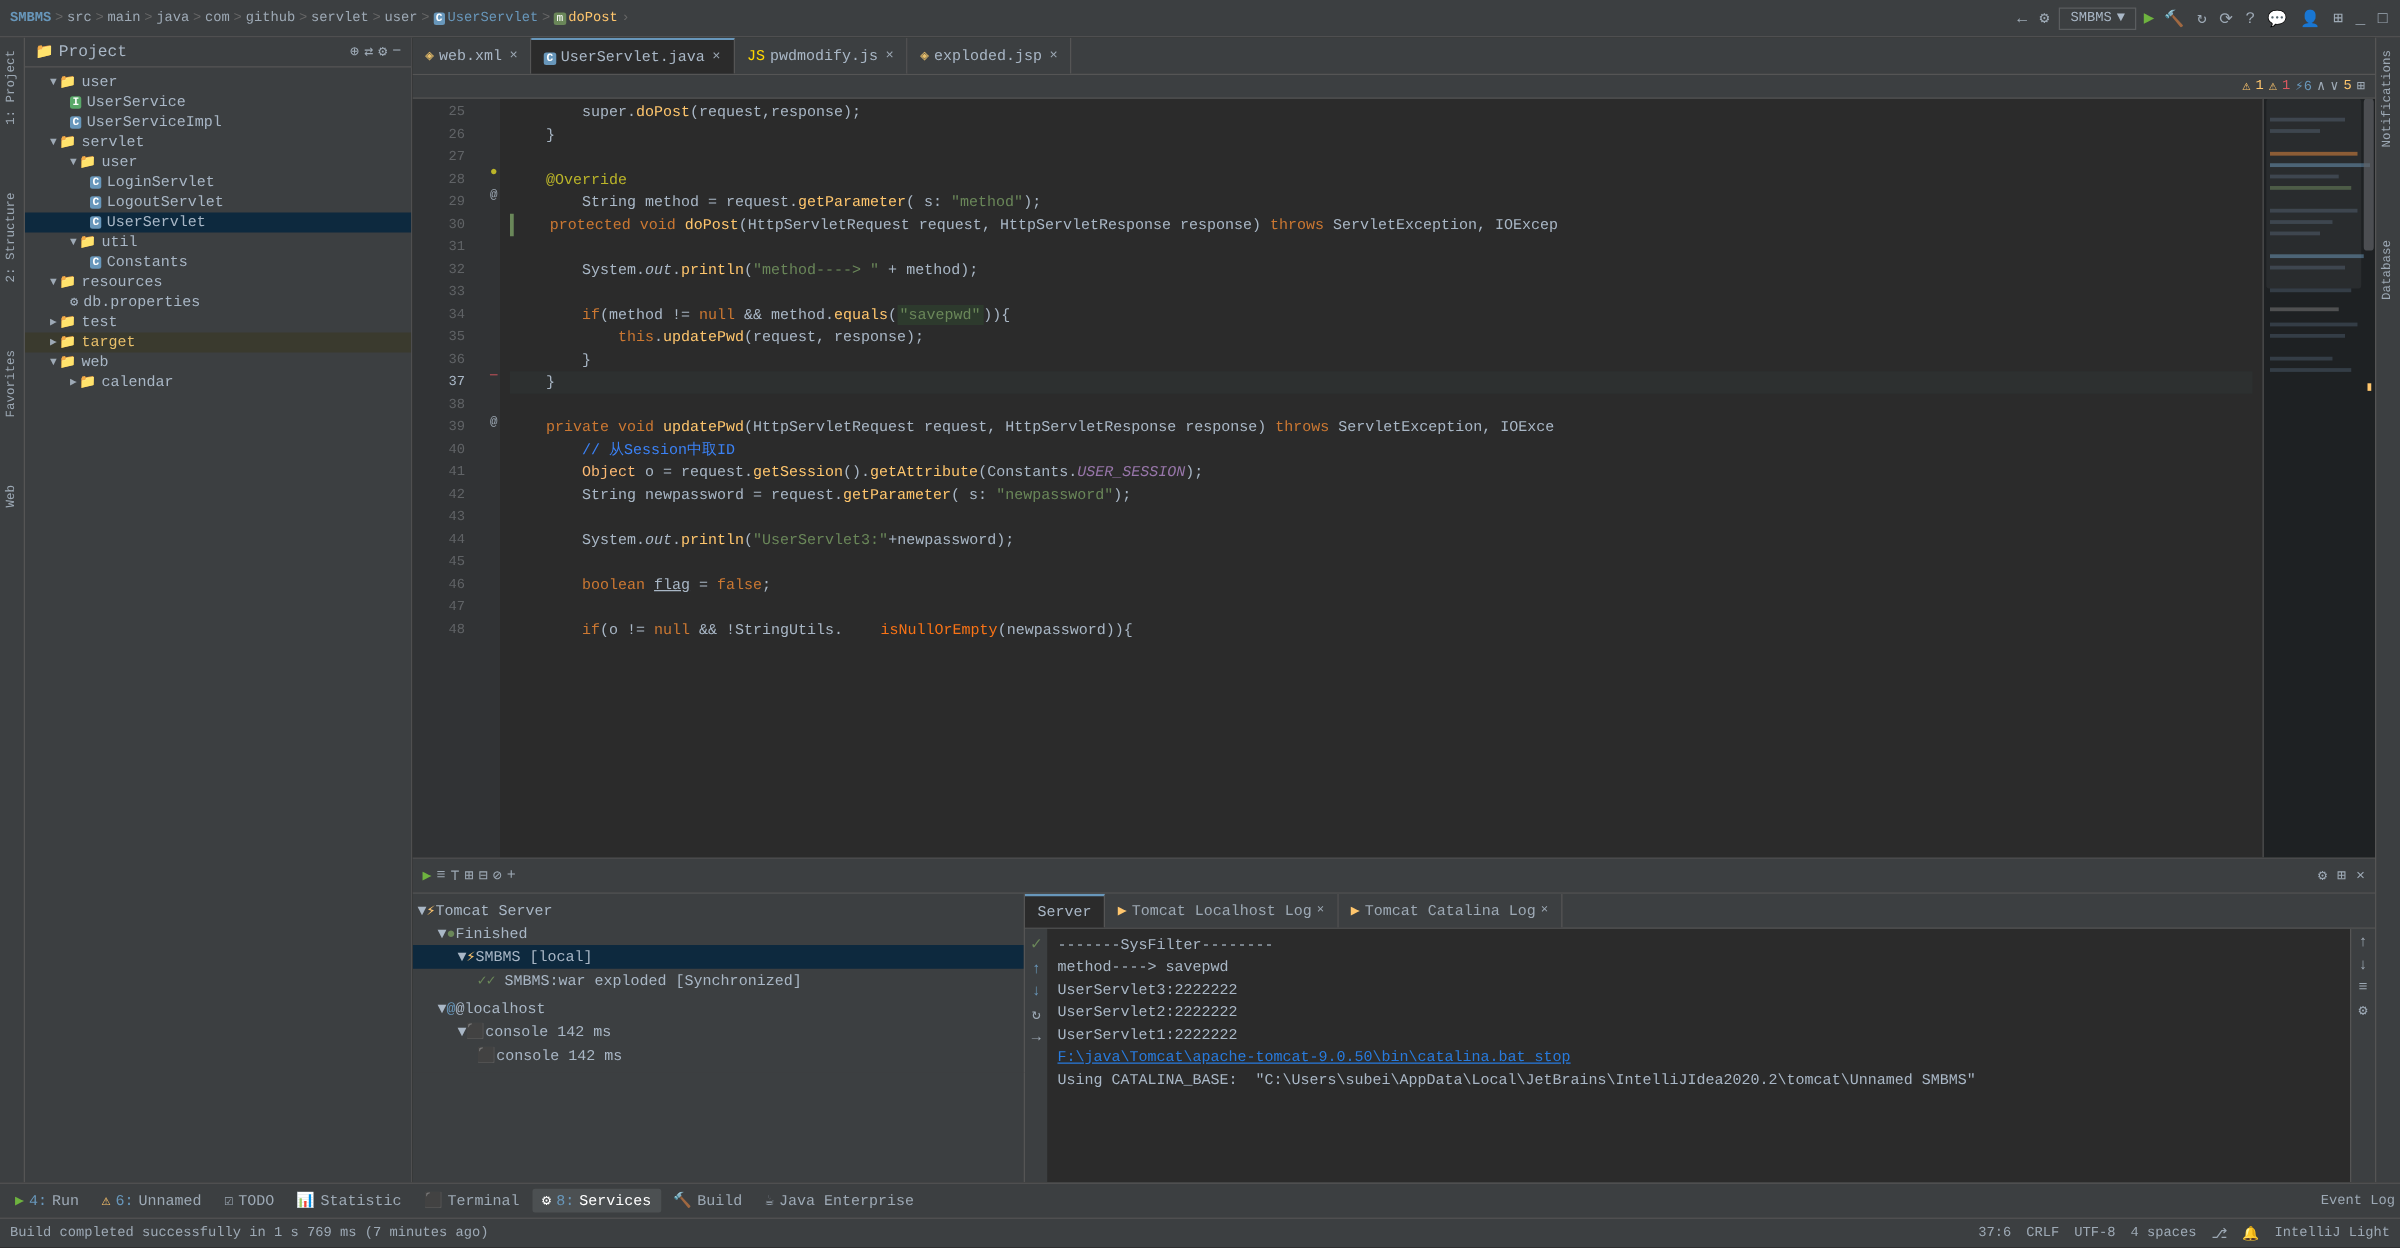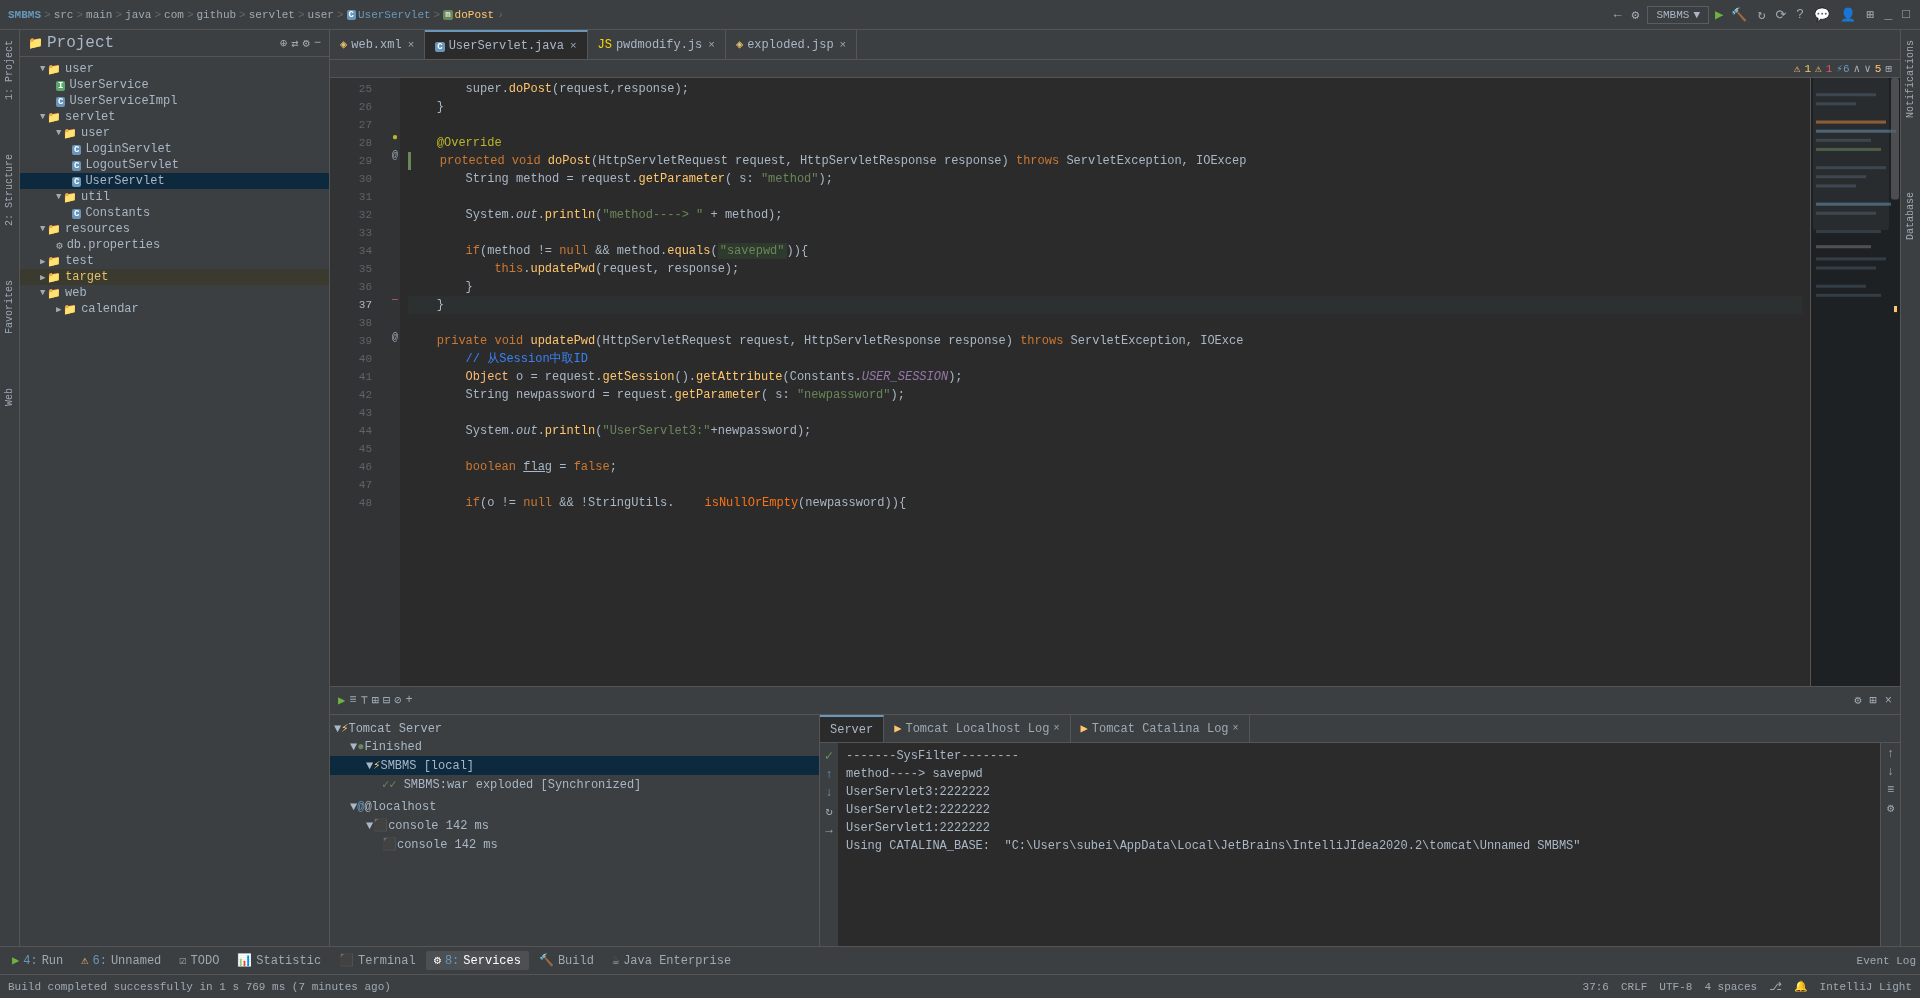--- a/index.html
+++ b/index.html
@@ -72,21 +72,21 @@
     }
     .sidebar-header {
       display: flex;
       align-items: center;
       padding: 4px 8px;
       background: #3c3f41;
       border-bottom: 1px solid #555;
       gap: 4px;
     }
     .sidebar-title {
-      font-size: 16px;
+      font-size: 13px;
       color: #a9b7c6;
       flex: 1;
     }
     .sidebar-icons { display: flex; gap: 4px; }
     .sidebar-icon { color: #9da9b5; font-size: 12px; cursor: pointer; }
     .sidebar-tree {
       flex: 1;
       overflow-y: auto;
       padding: 4px 0;
     }
@@ -673,26 +673,26 @@
         </div>
 
         <div class="code-line">
           <span></span>
         </div>
 
         <div class="code-line">
           <span class="ann">    @Override</span>
         </div>
 
+        <div class="code-line">
+          <span>        <span style="color:#a9b7c6;">String</span> method = request.<span style="color:#ffc66d;">getParameter</span>( s: <span class="str">"method"</span>);</span>
+        </div>
+
         <div class="code-line" style="border-left:3px solid #6a8759;">
           <span>    <span class="kw">protected</span> <span class="kw">void</span> <span class="method">doPost</span>(<span style="color:#a9b7c6;">HttpServletRequest</span> request, <span style="color:#a9b7c6;">HttpServletResponse</span> response) <span class="kw">throws</span> <span style="color:#a9b7c6;">ServletException</span>, IOExcep</span>
-        </div>
-
-        <div class="code-line">
-          <span>        <span style="color:#a9b7c6;">String</span> method = request.<span style="color:#ffc66d;">getParameter</span>( s: <span class="str">"method"</span>);</span>
         </div>
 
         <div class="code-line"><span></span></div>
 
         <div class="code-line">
           <span>        <span style="color:#a9b7c6;">System</span>.<span style="color:#a9b7c6;font-style:italic;">out</span>.<span style="color:#ffc66d;">println</span>(<span class="str">"method----&gt; "</span> + method);</span>
         </div>
 
         <div class="code-line"><span></span></div>
 
@@ -884,20 +884,23 @@
               <div class="output-line">
                 <span>UserServlet3:2222222</span>
               </div>
               <div class="output-line">
                 <span>UserServlet2:2222222</span>
               </div>
               <div class="output-line">
                 <span>UserServlet1:2222222</span>
               </div>
               <div class="output-line">
+                <span class="output-link">F:\java\Tomcat\apache-tomcat-9.0.50\bin\catalina.bat stop</span>
+              </div>
+              <div class="output-line">
                 <span>Using CATALINA_BASE:  "C:\Users\subei\AppData\Local\JetBrains\IntelliJIdea2020.2\tomcat\Unnamed SMBMS"</span>
               </div>
             </div>
             <div class="output-controls">
               <span class="output-icon">↑</span>
               <span class="output-icon">↓</span>
               <span class="output-icon">≡</span>
               <span class="output-icon">⚙</span>
             </div>
           </div>

